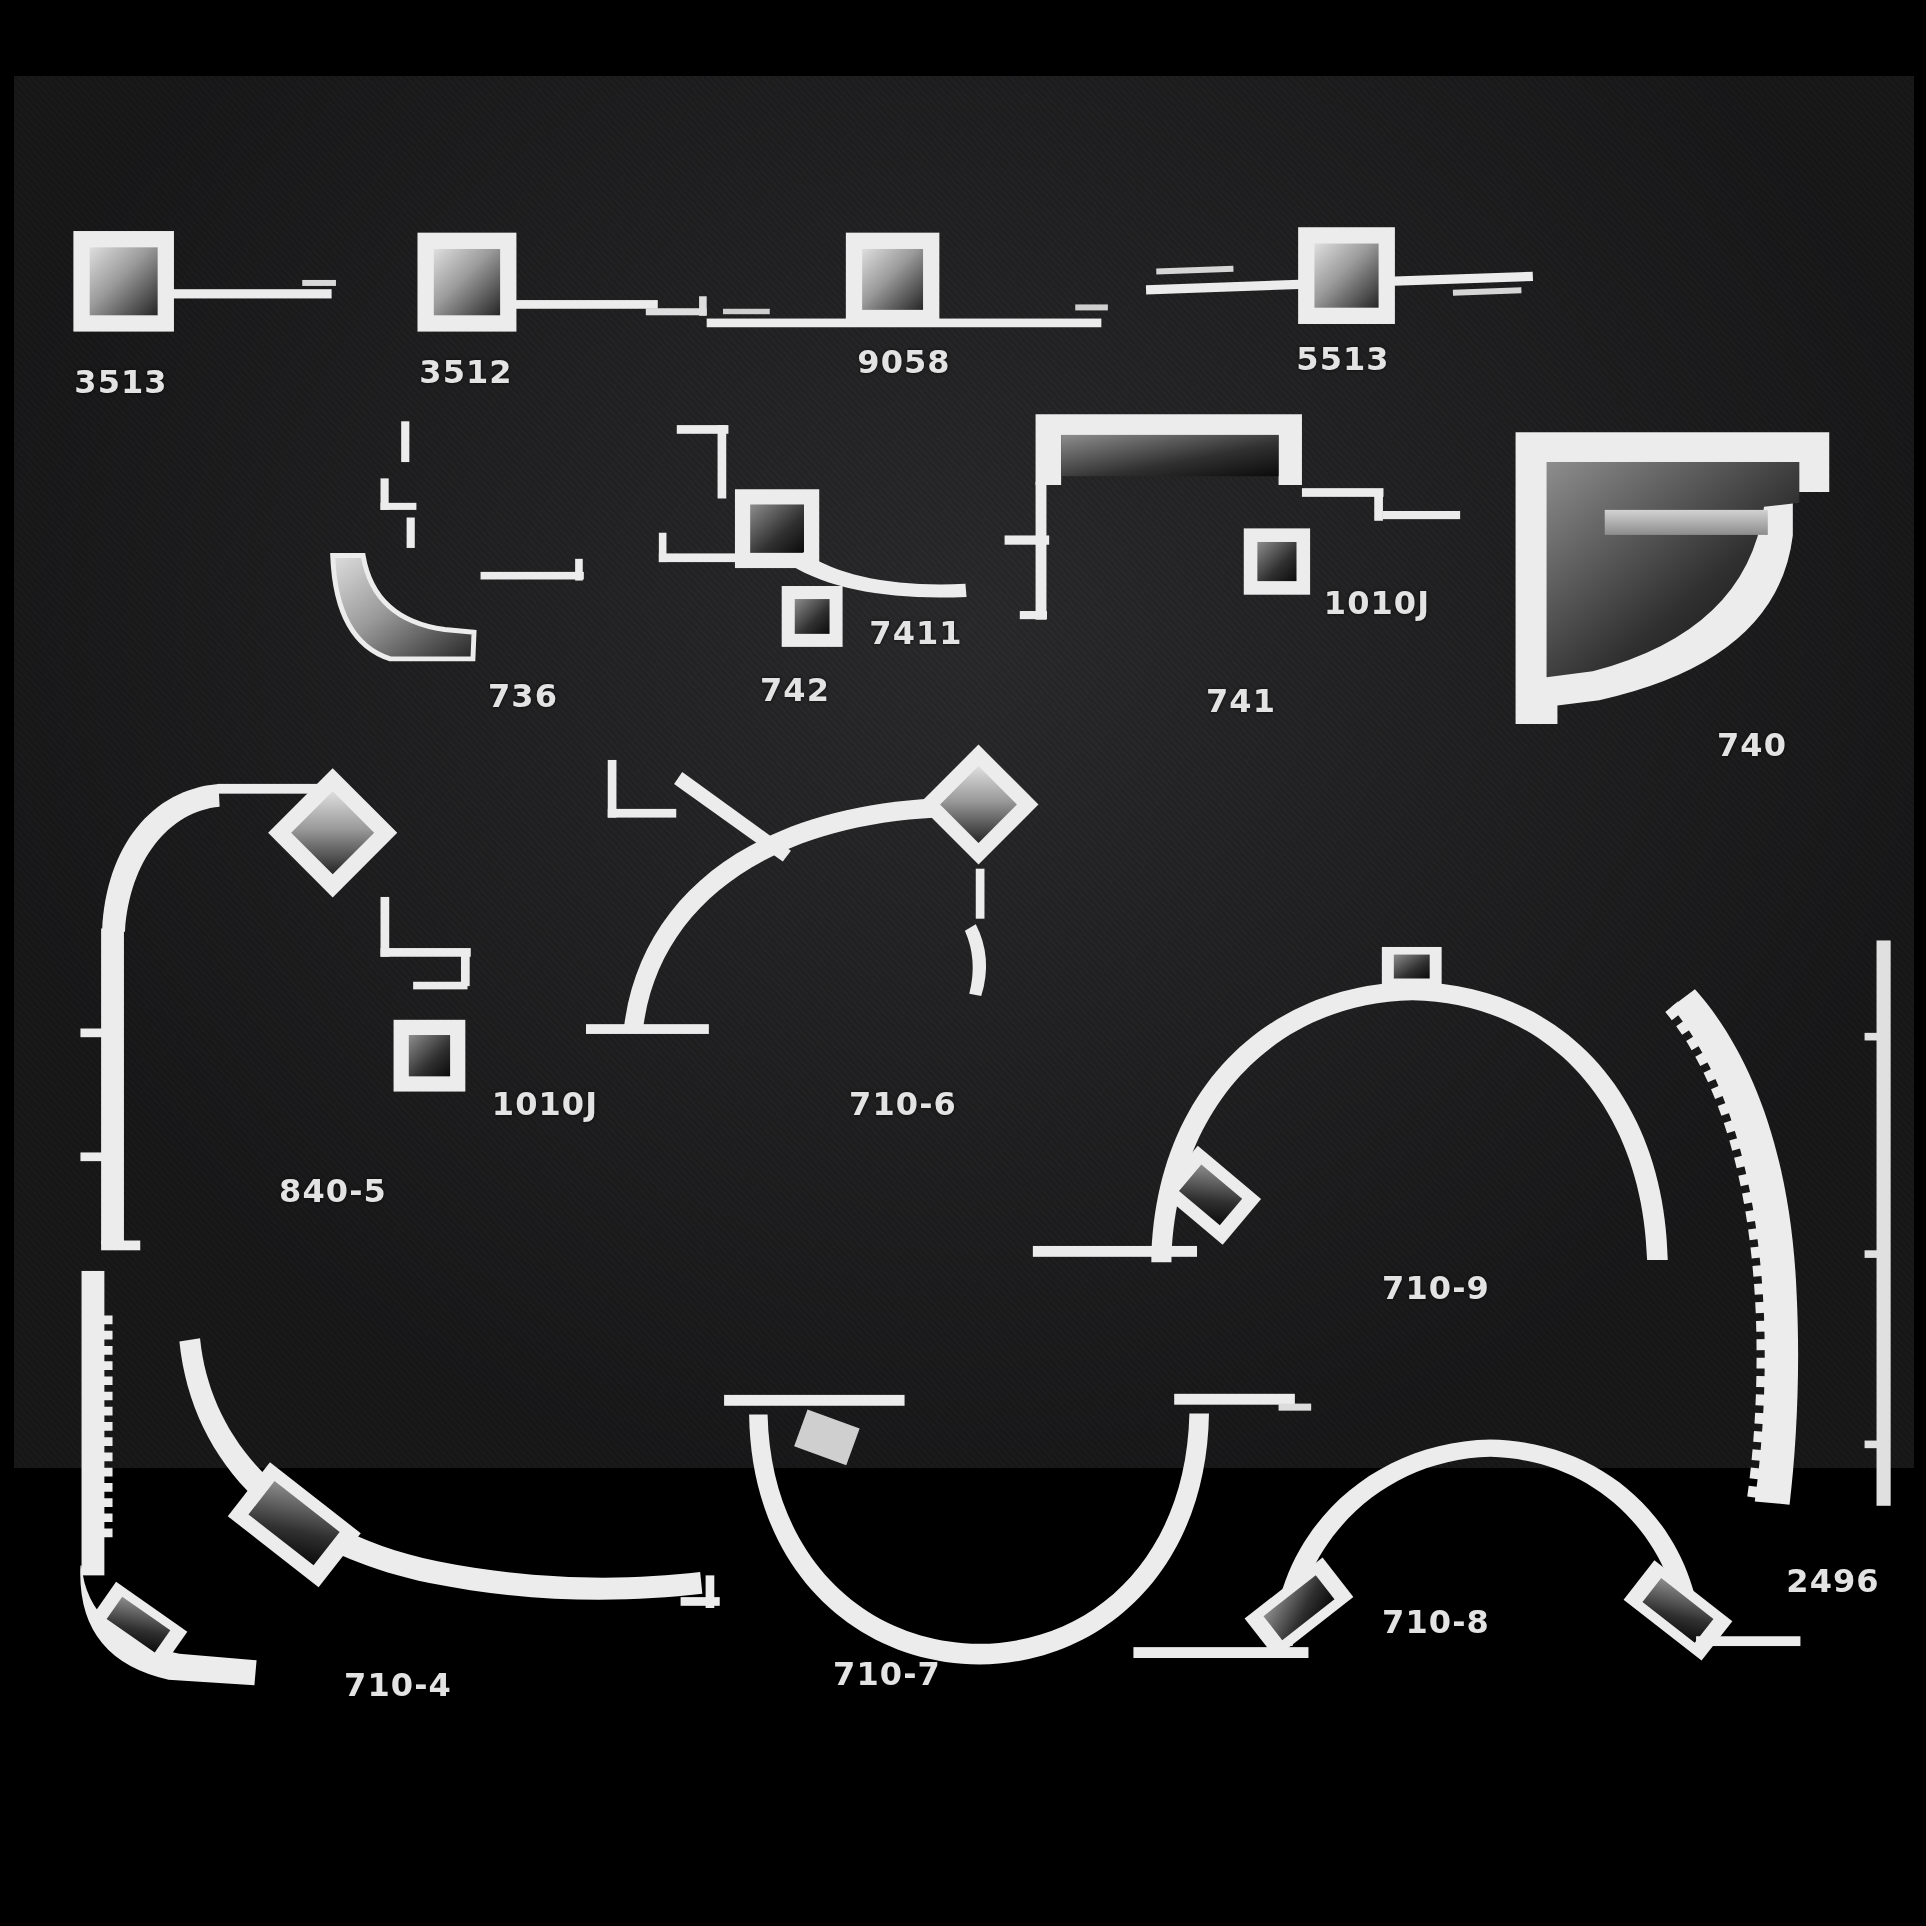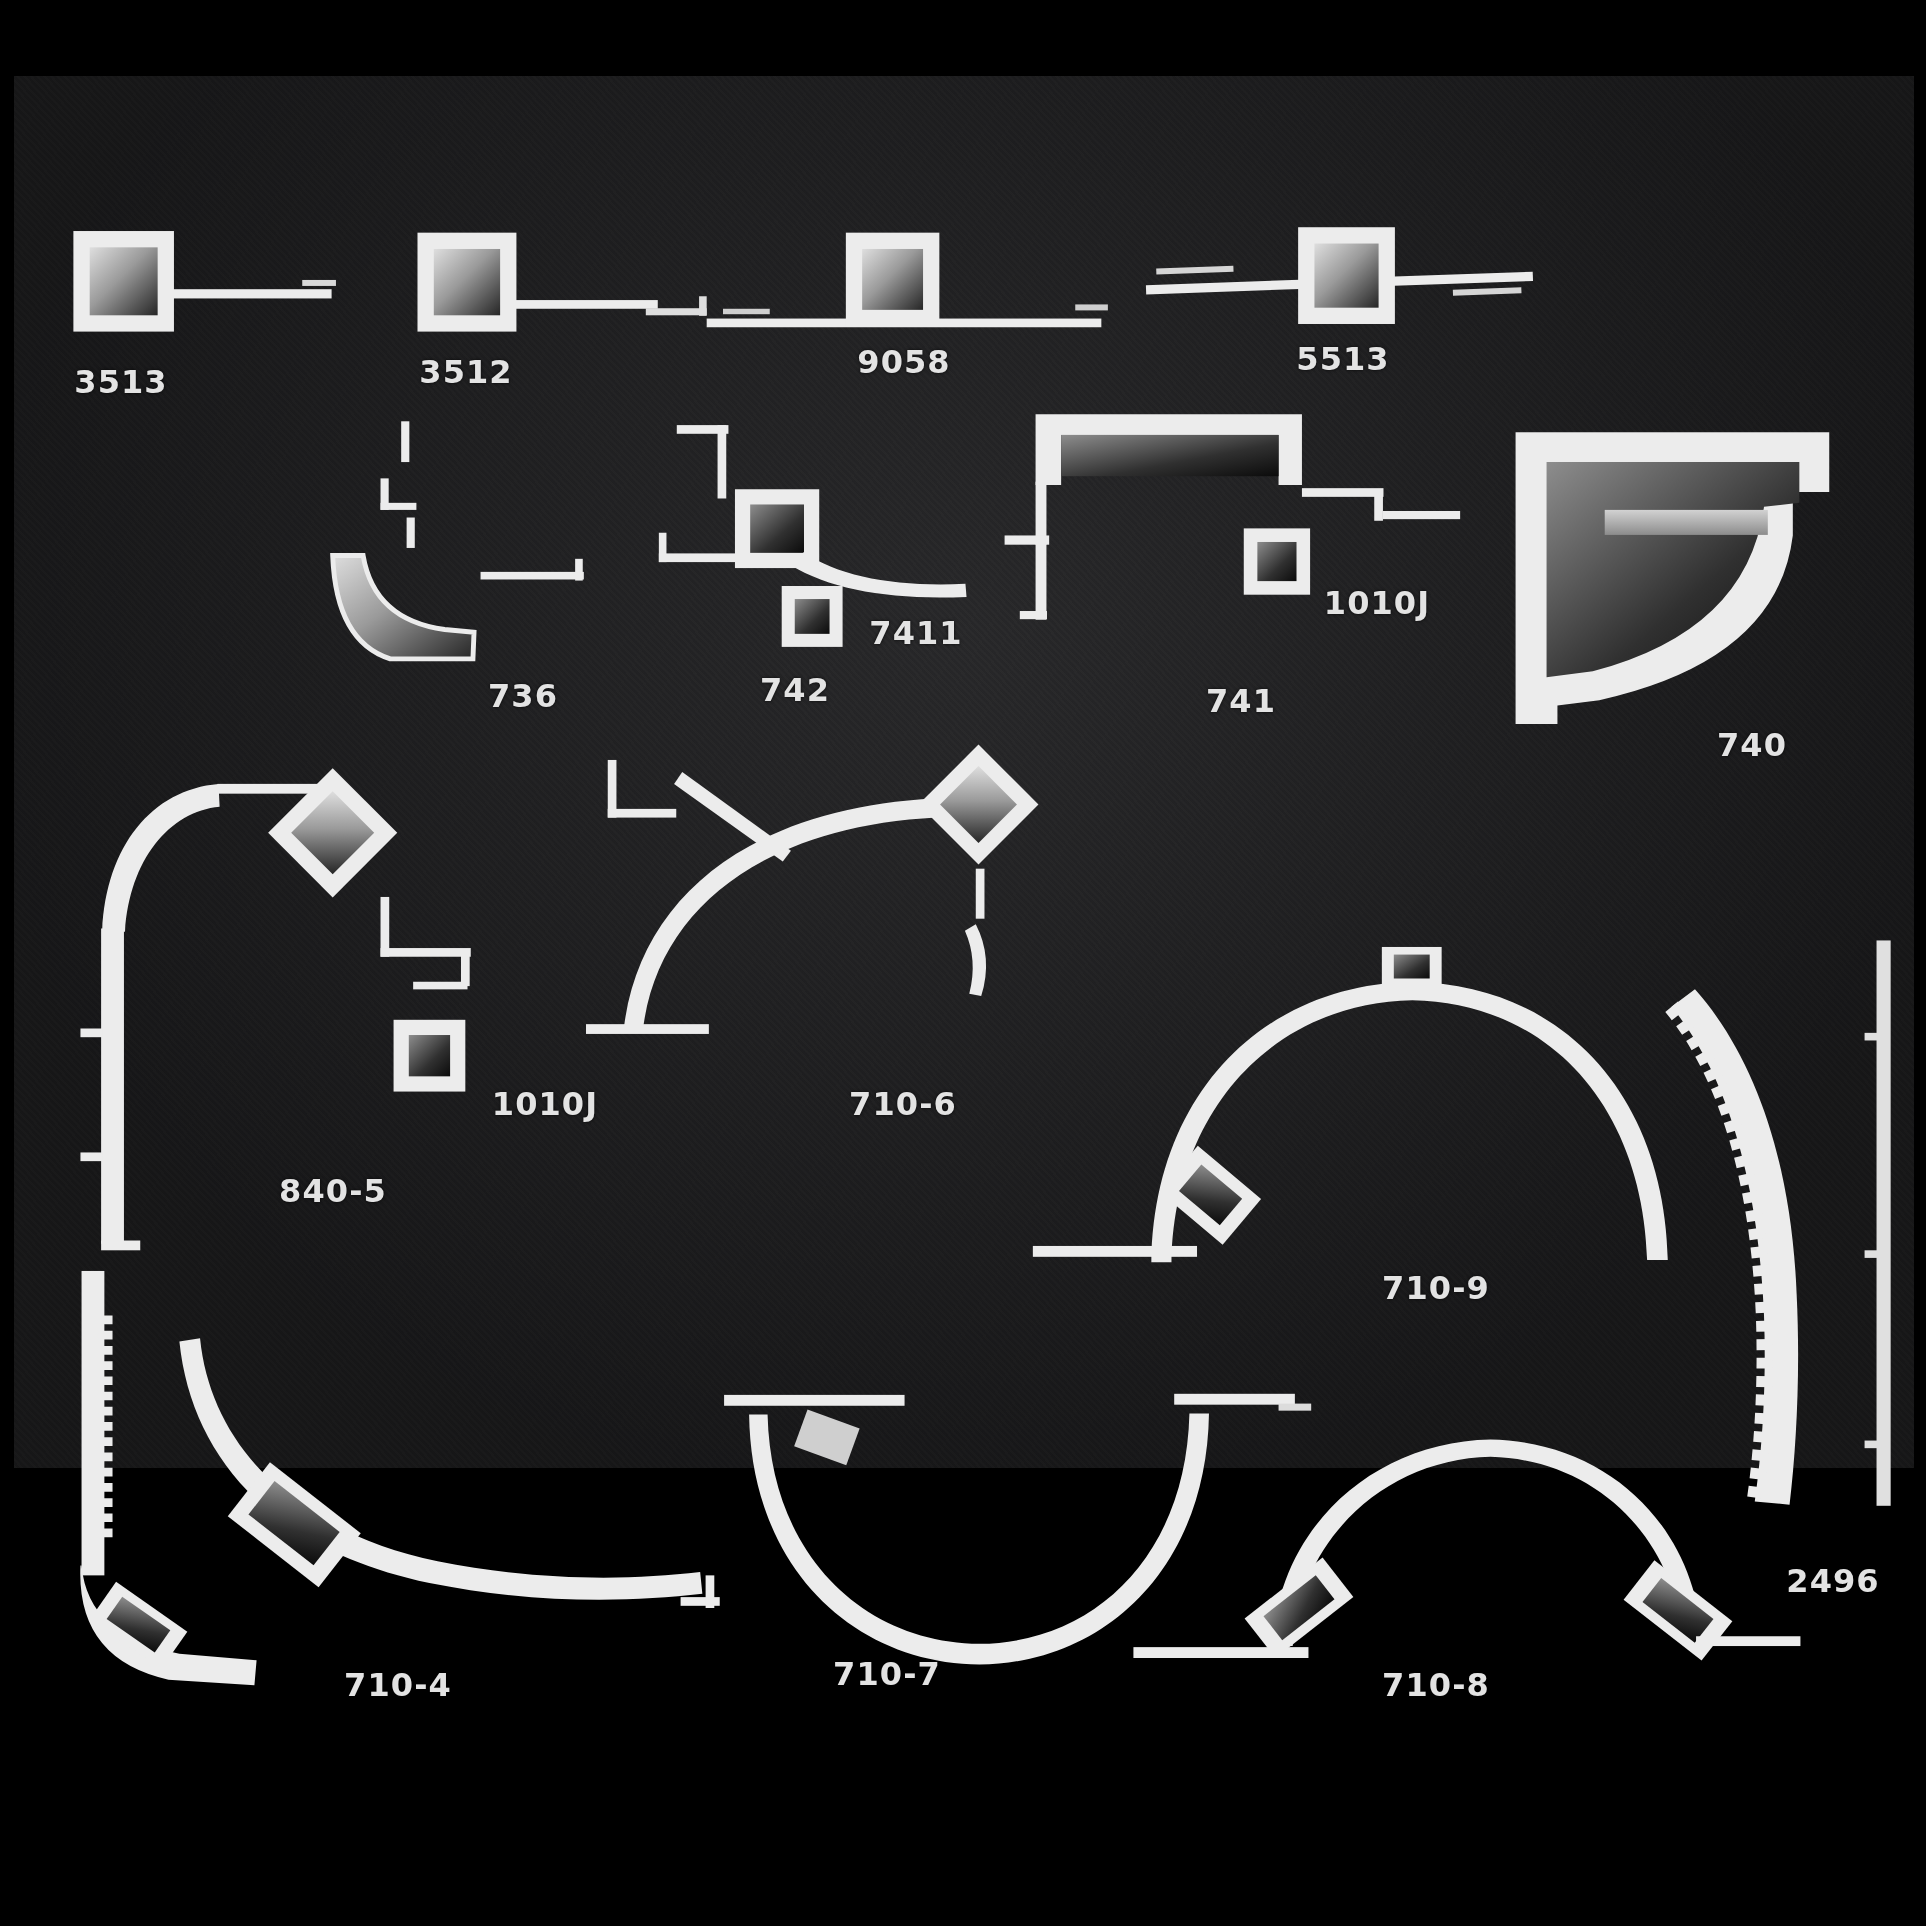--- a/index.html
+++ b/index.html
@@ -263,16 +263,16 @@
     <div class="plabel" style="left:1241px; top:701px;">741</div>
     <div class="plabel" style="left:1377px; top:603px;">1010J</div>
     <div class="plabel" style="left:1752px; top:745px;">740</div>
     <div class="plabel" style="left:333px;  top:1191px;">840-5</div>
     <div class="plabel" style="left:545px; top:1104px;">1010J</div>
     <div class="plabel" style="left:855px; top:1104px;margin-left:48px;">710-6</div>
     <div class="plabel" style="left:1436px; top:1288px;">710-9</div>
     <div class="plabel" style="left:1833px; top:1533px;margin-top:48px;">2496</div>
     <div class="plabel" style="left:398px;  top:1685px;">710-4</div>
     <div class="plabel" style="left:887px; top:1674px;text-align:center;">710-7</div>
-    <div class="plabel" style="left:1436px; top:1685px;">710-8</div>
+    <div class="plabel" style="left:1436px; top:1622px;">710-8</div>
   </div>
 </div>
 
 
 </body></html>

